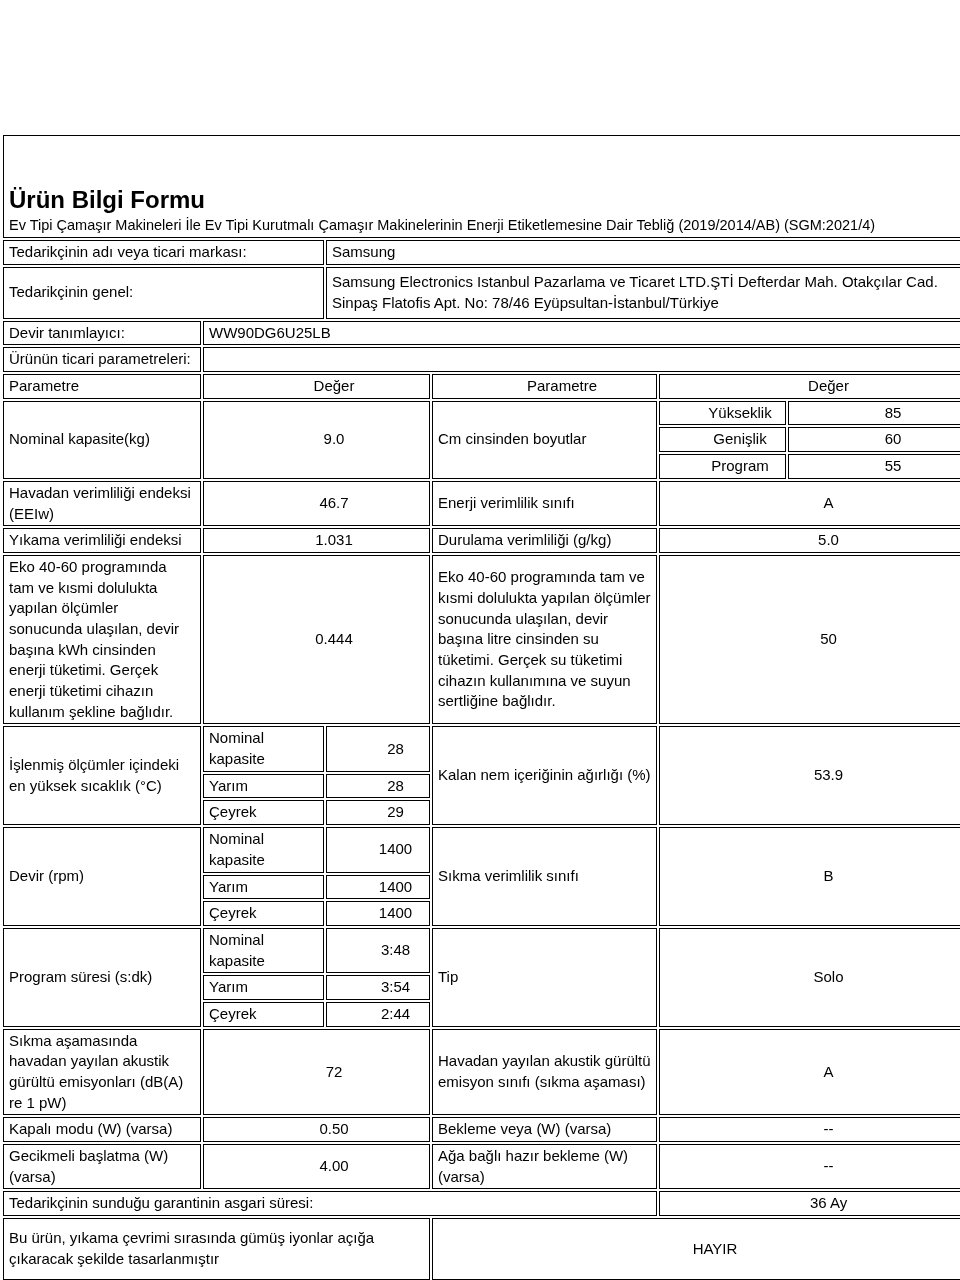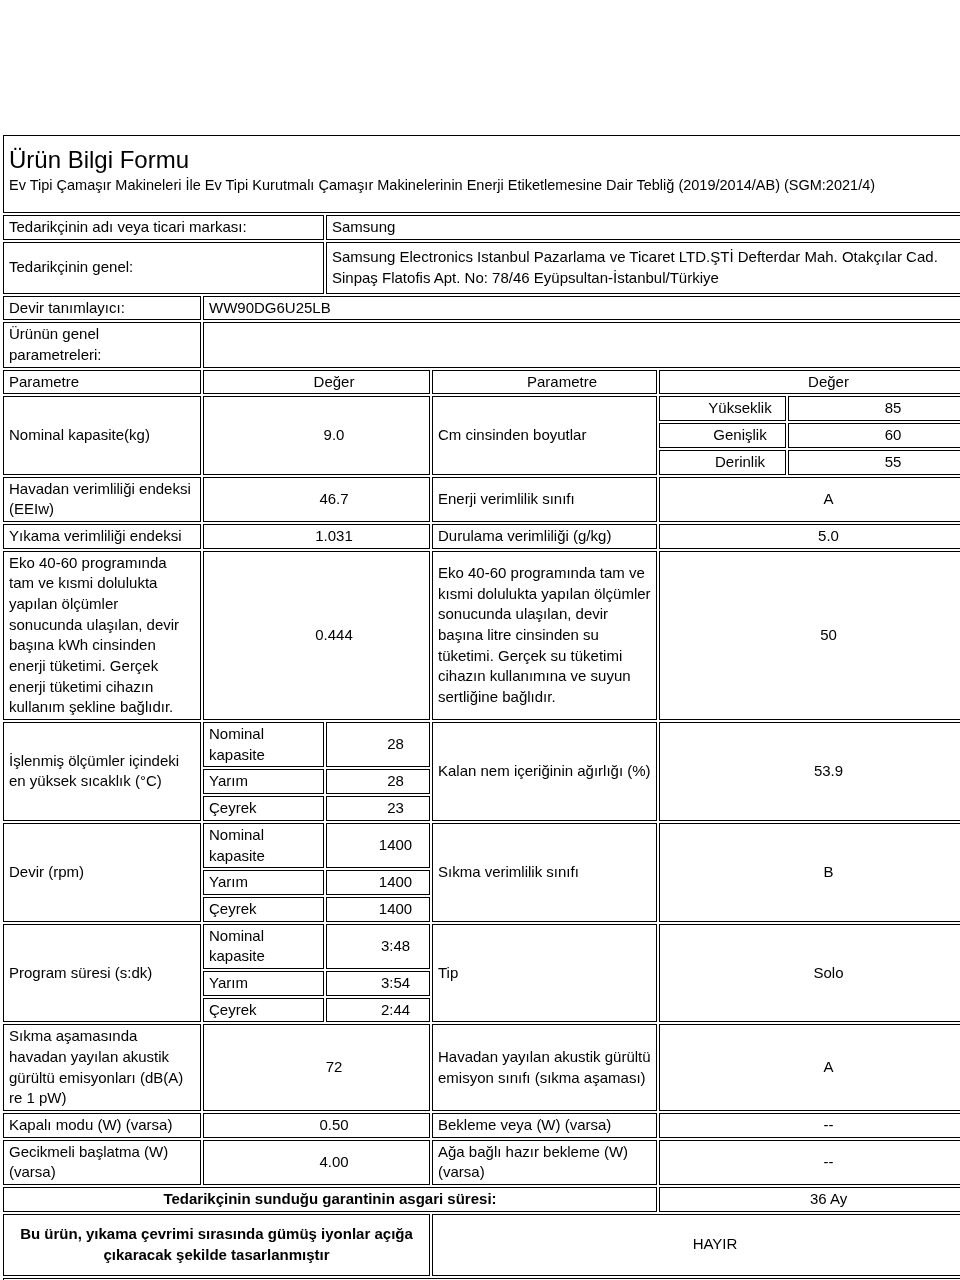--- a/index.html
+++ b/index.html
@@ -19,23 +19,23 @@
     border: 1.5px solid #000;
     padding: 1px 5px;
     font-size: 15px;
     line-height: 1.38;
     vertical-align: middle;
     box-sizing: border-box;
     overflow: hidden;
     word-wrap: break-word;
   }
   .c { text-align: center; padding-left: 40px; }
-  .b { font-weight: bold; text-align: center; }
-  .title-line { font-size: 24px; font-weight: normal; line-height: 1.25; padding-top: 8px; }
-  .subtitle-line { font-size: 14.5px; white-space: nowrap; padding-bottom: 16px; }
+  .b { font-weight: normal; }
+  .title-line { font-size: 24px; font-weight: bold; line-height: 1.25; padding-top: 8px; margin-top: 40px; }
+  .subtitle-line { font-size: 14.5px; white-space: nowrap; padding-bottom: 1px; }
 </style>
 </head>
 <body>
 
 <div class="doc">
   <table class="form">
     <colgroup>
       <col style="width:198px">
         <col style="width:121px">
         <col style="width:104px">
@@ -61,21 +61,21 @@
       <td colspan="2">Tedarikçinin genel:</td>
       <td colspan="4">Samsung Electronics Istanbul Pazarlama ve Ticaret LTD.ŞTİ Defterdar Mah. Otakçılar Cad. Sinpaş Flatofis Apt. No: 78/46 Eyüpsultan-İstanbul/Türkiye</td>
     </tr>
 
     <tr style="height:23px">
       <td>Devir tanımlayıcı:</td>
       <td colspan="5">WW90DG6U25LB</td>
     </tr>
 
     <tr style="height:22px">
-      <td>Ürünün genel parametreleri:</td>
+      <td>Ürünün ticari parametreleri:</td>
       <td colspan="5"></td>
     </tr>
 
     <tr style="height:20px">
       <td>Parametre</td>
       <td colspan="2" class="c">Değer</td>
       <td class="c">Parametre</td>
       <td colspan="2" class="c">Değer</td>
     </tr>
 
@@ -84,21 +84,21 @@
       <td rowspan="3" colspan="2" class="c">9.0</td>
       <td rowspan="3">Cm cinsinden boyutlar</td>
       <td class="c">Yükseklik</td>
       <td class="c">85</td>
     </tr>
     <tr style="height:22px">
       <td class="c">Genişlik</td>
       <td class="c">60</td>
     </tr>
     <tr style="height:22px">
-      <td class="c">Derinlik</td>
+      <td class="c">Program</td>
       <td class="c">55</td>
     </tr>
 
     <tr style="height:22px">
       <td>Havadan verimliliği endeksi (EEIw)</td>
       <td colspan="2" class="c">46.7</td>
       <td>Enerji verimlilik sınıfı</td>
       <td colspan="2" class="c">A</td>
     </tr>
 
@@ -122,21 +122,21 @@
       <td class="c">28</td>
       <td rowspan="3">Kalan nem içeriğinin ağırlığı (%)</td>
       <td rowspan="3" colspan="2" class="c">53.9</td>
     </tr>
     <tr style="height:23px">
       <td>Yarım</td>
       <td class="c">28</td>
     </tr>
     <tr style="height:22px">
       <td>Çeyrek</td>
-      <td class="c">23</td>
+      <td class="c">29</td>
     </tr>
 
     <tr style="height:23px">
       <td rowspan="3">Devir (rpm)</td>
       <td>Nominal kapasite</td>
       <td class="c">1400</td>
       <td rowspan="3">Sıkma verimlilik sınıfı</td>
       <td rowspan="3" colspan="2" class="c">B</td>
     </tr>
     <tr style="height:23px">

